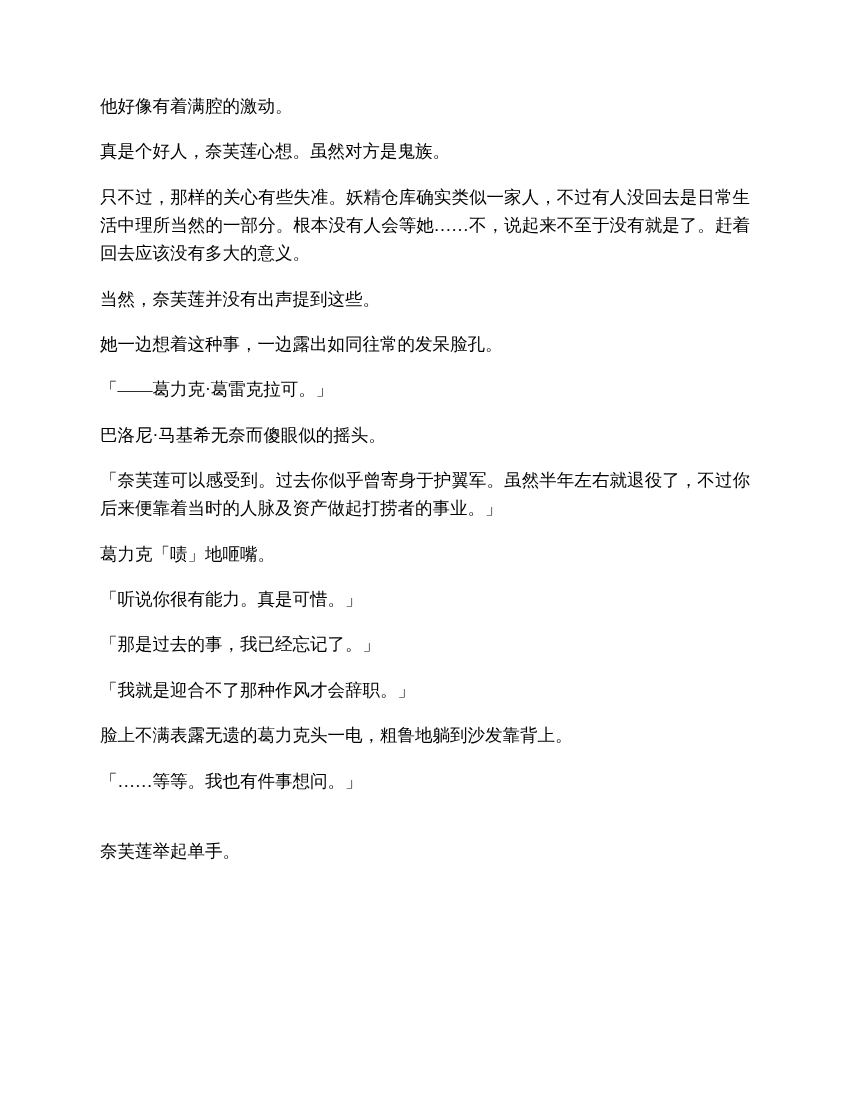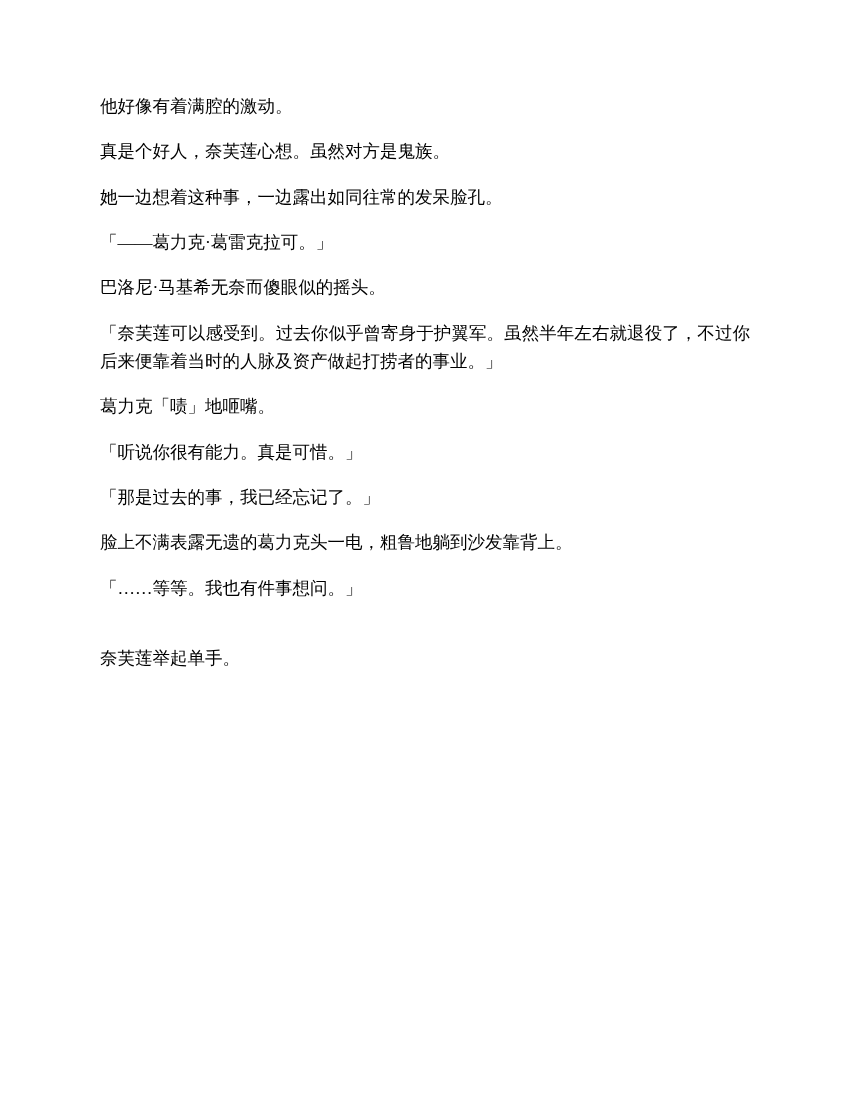--- a/index.html
+++ b/index.html
@@ -37,24 +37,27 @@
     margin-top: 42px;
   }
 </style>
 </head>
 <body>
 
 <div class="page">
   <div class="body-text">
     <p class="para">他好像有着满腔的激动。</p>
     <p class="para">真是个好人，奈芙莲心想。虽然对方是鬼族。</p>
+    <p class="para">只不过，那样的关心有些失准。妖精仓库确实类似一家人，不过有人没回去是日常生活中理所当然的一部分。根本没有人会等她……不，说起来不至于没有就是了。赶着回去应该没有多大的意义。</p>
+    <p class="para">当然，奈芙莲并没有出声提到这些。</p>
     <p class="para">她一边想着这种事，一边露出如同往常的发呆脸孔。</p>
     <p class="para">「——葛力克·葛雷克拉可。」</p>
     <p class="para">巴洛尼·马基希无奈而傻眼似的摇头。</p>
     <p class="para">「奈芙莲可以感受到。过去你似乎曾寄身于护翼军。虽然半年左右就退役了，不过你后来便靠着当时的人脉及资产做起打捞者的事业。」</p>
     <p class="para">葛力克「啧」地咂嘴。</p>
     <p class="para">「听说你很有能力。真是可惜。」</p>
     <p class="para">「那是过去的事，我已经忘记了。」</p>
+    <p class="para">「我就是迎合不了那种作风才会辞职。」</p>
     <p class="para">脸上不满表露无遗的葛力克头一电，粗鲁地躺到沙发靠背上。</p>
     <p class="para">「……等等。我也有件事想问。」</p>
     <p class="para">奈芙莲举起单手。</p>
   </div>
 </div>
 
 </body></html>

